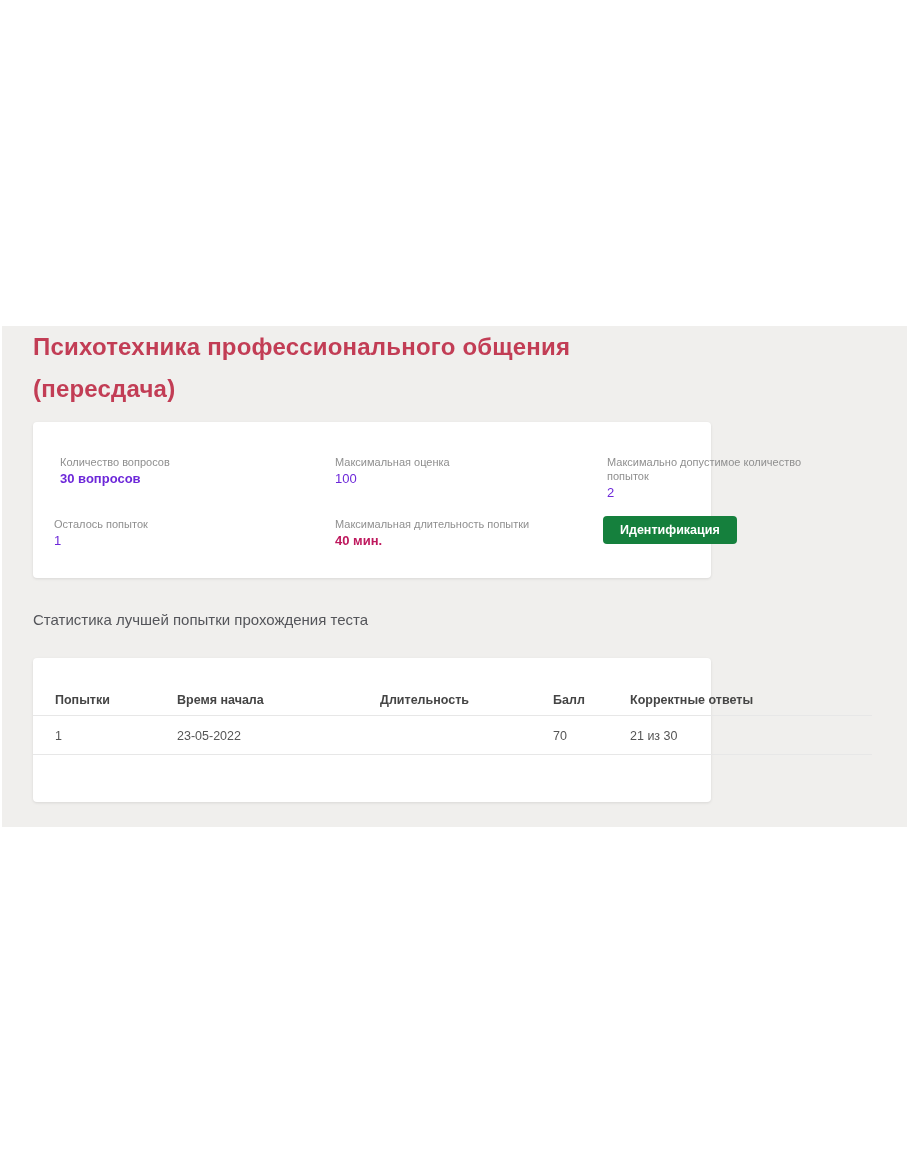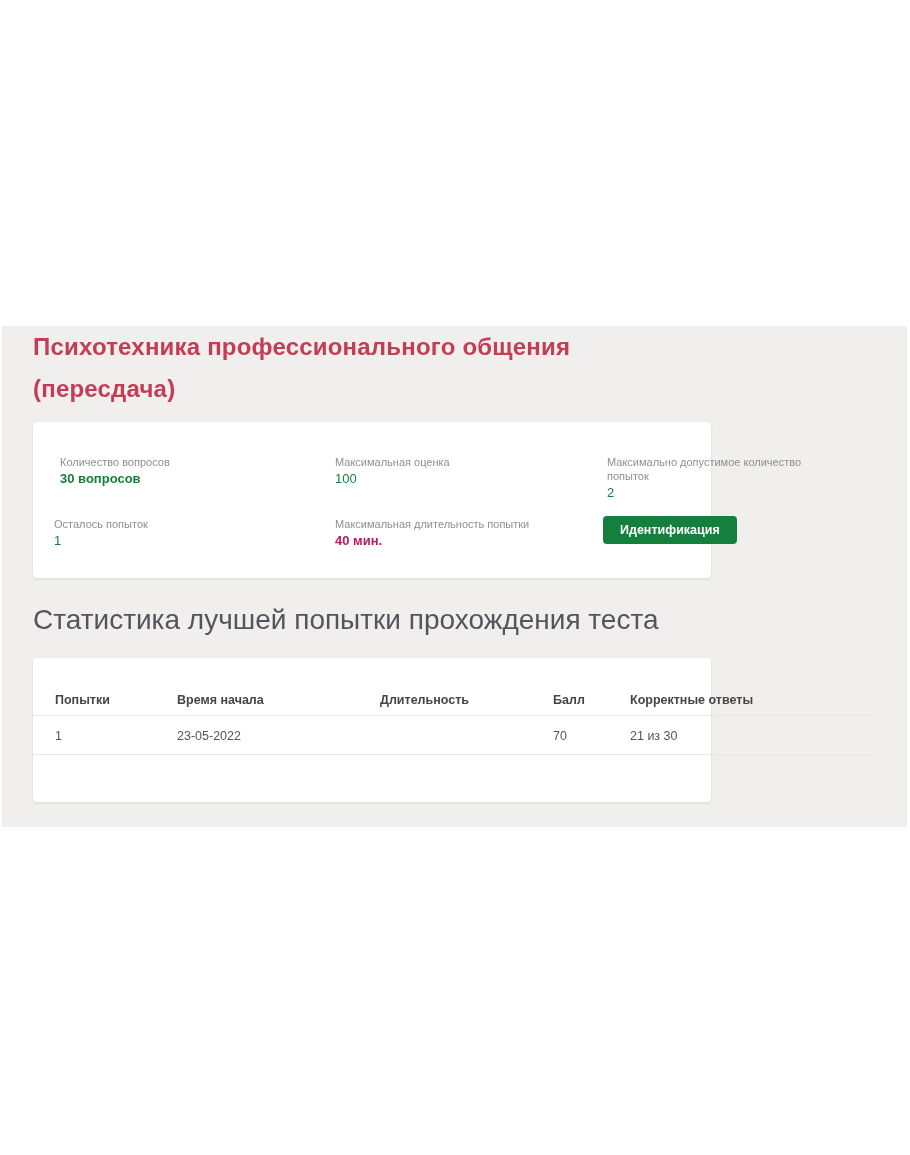--- a/index.html
+++ b/index.html
@@ -50,21 +50,21 @@
   .cell { position: absolute; }
   .cell .label {
     font-size: 11px;
     line-height: 14px;
     color: #8f8f8f;
   }
   .cell .value {
     margin-top: 2px;
     font-size: 13px;
     line-height: 16px;
-    color: #15803d;
+    color: #6d28d9;
   }
   .cell .value.strong { font-weight: bold; }
   .cell .value.teal { color: #be185d; font-weight: bold; }
 
   .cell-q        { left: 27px;  top: 33px;  width: 230px; }
   .cell-maxgrade { left: 302px; top: 33px;  width: 240px; }
   .cell-maxatt   { left: 574px; top: 33px;  width: 215px; }
   .cell-left     { left: 21px;  top: 95px;  width: 230px; }
   .cell-dur      { left: 302px; top: 95px;  width: 240px; }
 
@@ -81,21 +81,21 @@
     font-size: 12.5px;
     font-weight: bold;
     cursor: pointer;
   }
 
   
   .stats-heading {
     position: absolute;
     left: 33px; top: 607px;
     margin: 0;
-    font-size: 28px;
+    font-size: 15px;
     line-height: 26px;
     font-weight: 400;
     color: #54555a;
   }
   table.best-attempt {
     width: 100%;
     border-collapse: collapse;
     table-layout: fixed;
   }
   table.best-attempt th {

